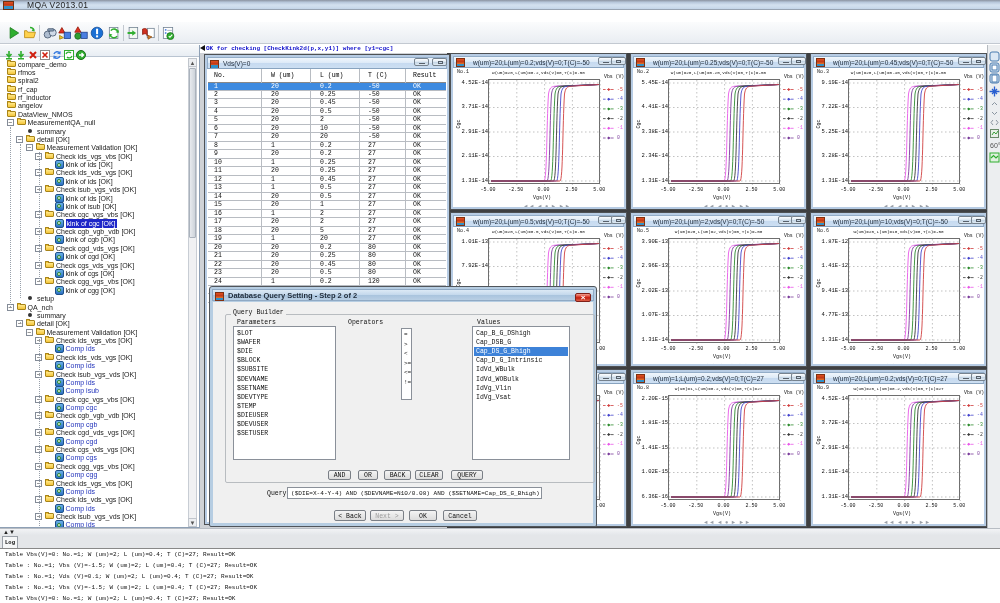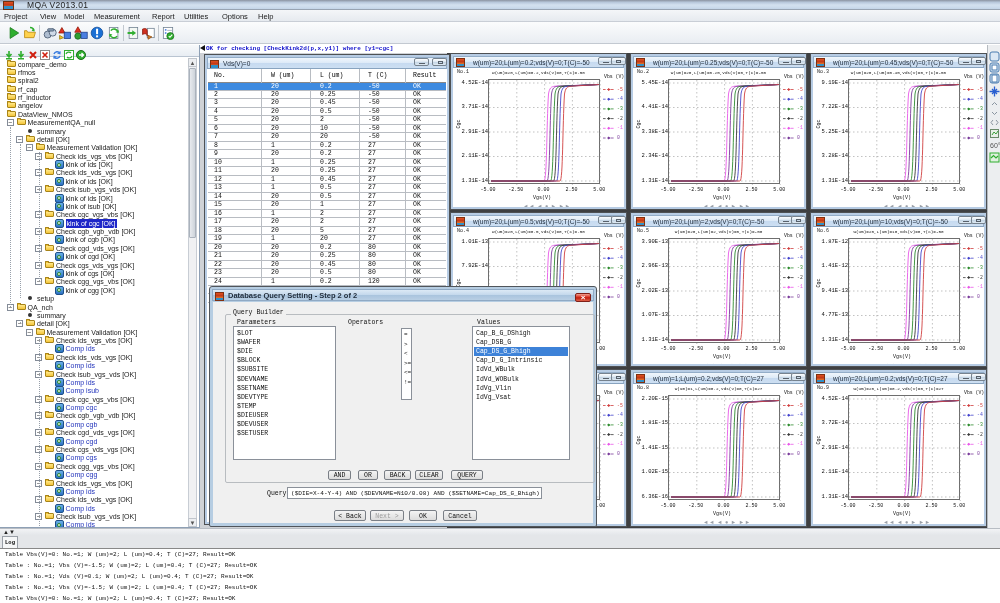--- a/index.html
+++ b/index.html
@@ -77,30 +77,20 @@
 #logtabs{left:0;top:535px;width:1000px;height:13px;background:#e4e6e9}
 #logtab{position:absolute;left:2px;top:1px;width:16px;height:12px;background:#f6f7f8;border:1px solid #9aa0a8;border-bottom:none;font-size:5.5px;line-height:12px;text-align:center;font-family:"Liberation Mono",monospace;font-weight:bold}
 #logbox{left:0;top:548px;width:1000px;height:55px;background:#fff;border-top:1px solid #888;font-family:"Liberation Mono",monospace;font-size:6px;color:#111;overflow:hidden}
 #logbox div{position:absolute;left:5px;white-space:nowrap}
 </style></head>
 <body>
 <div id="app">
   <div id="titlebar" class="abs"></div>
   <svg class="abs" style="left:3px;top:0px" width="22" height="10"></svg>
   <div id="titletext" class="abs">MQA V2013.01</div>
-  <div id="menubar" class="abs">
-    <span style="left:4px">Project</span>
-      <span style="left:40px">View</span>
-      <span style="left:64px">Model</span>
-    <span style="left:94px">Measurement</span>
-      <span style="left:152px">Report</span>
-      <span style="left:184px">Utilities</span>
-    <span style="left:222px">Options</span>
-      <span style="left:258px">Help</span>
-  </div>
   <div id="toolbar" class="abs">
       <div class="abs" style="left: 7px; top: 4px;"><svg width="14" height="14" viewBox="0 0 18 18">
           <path d="M4,2 L15,9 L4,16 Z" fill="#2fae2f" stroke="#1a7a1a" stroke-width="1"></path>
         </svg></div>
       <div class="abs" style="left: 23px; top: 4px;"><svg width="14" height="14" viewBox="0 0 18 18">
           <path d="M2,6 L2,15 L14,15 L16,8 L6,8 L5,6 Z" fill="#ffd24d" stroke="#b8860b"></path>
           <path d="M9,2 a5,5 0 0 1 5,4" fill="none" stroke="#2fae2f" stroke-width="2"></path>
           <path d="M14,3 L15,7 L11,6 Z" fill="#2fae2f"></path>
         </svg></div>
       <div class="abs" style="left: 43px; top: 4px;"><svg width="14" height="14" viewBox="0 0 18 18">

